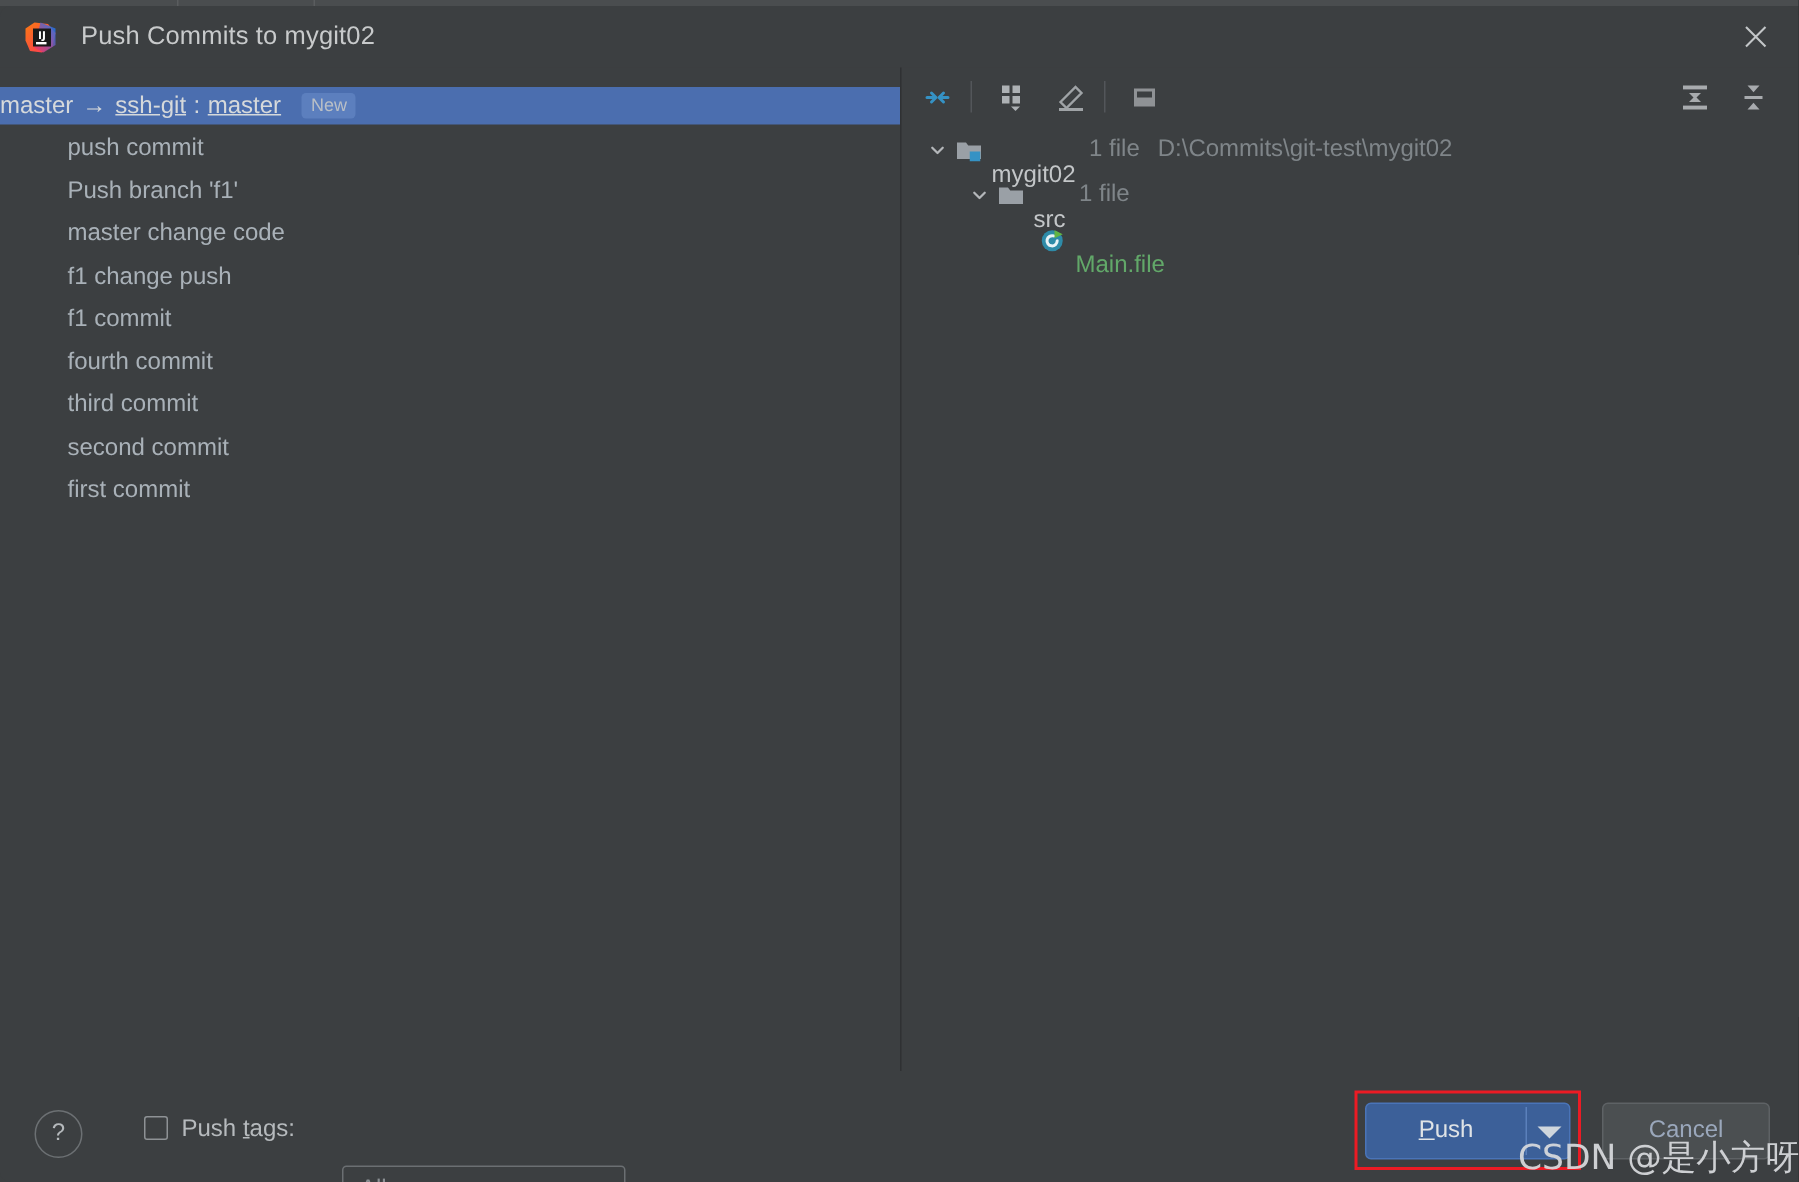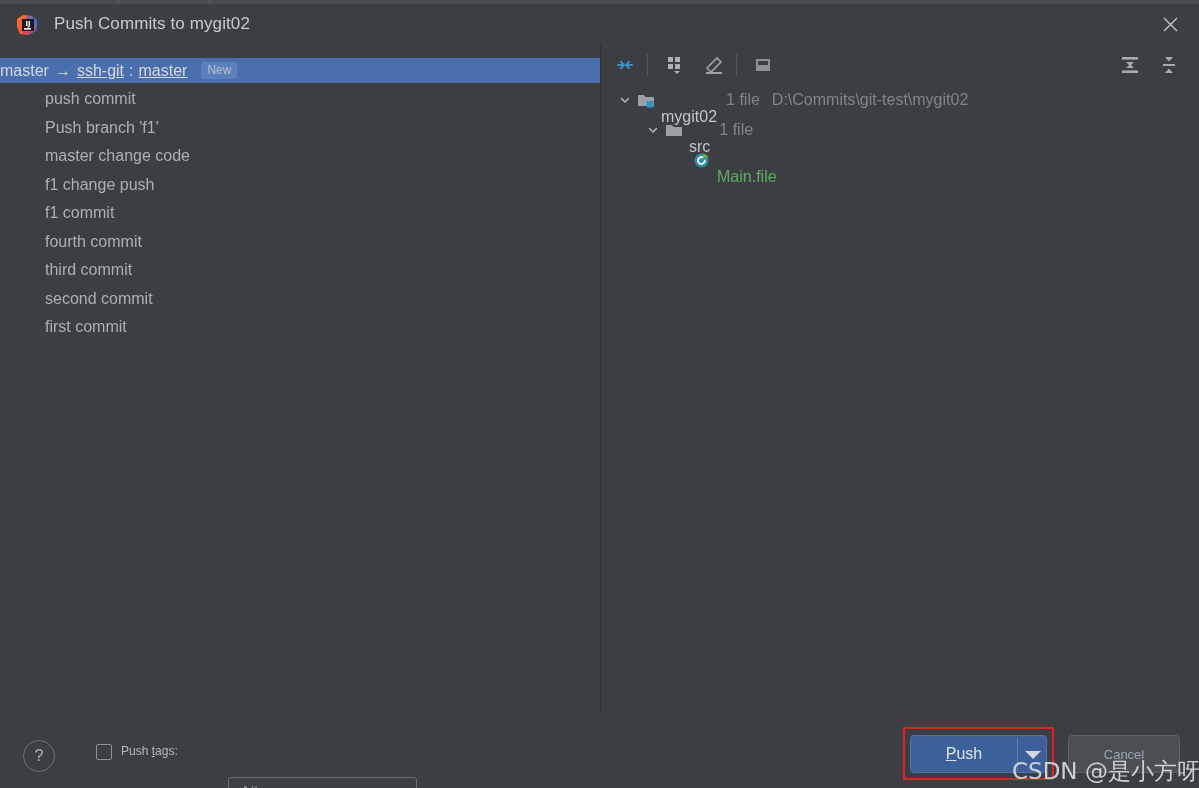--- a/index.html
+++ b/index.html
@@ -207,21 +207,21 @@
     left: 96px; top: 744px;
     width: 16px; height: 16px;
     border: 1px solid #8e9295;
     border-radius: 2px;
     background: #3c3f41;
     box-sizing: border-box;
   }
   .pushtags-label {
     position: absolute;
     left: 121px; top: 744px;
-    font-size: 12px;
+    font-size: 16px;
     color: #b6babd;
     white-space: nowrap;
   }
   .pushtags-label u { text-decoration: underline; }
   .combo {
     position: absolute;
     left: 228px; top: 738px;
     width: 189px; height: 33px;
     border: 1px solid #6b6f72;
     border-radius: 3px;
@@ -285,21 +285,21 @@
   }
   .cancel-btn {
     position: absolute;
     left: 1068px; top: 735px;
     width: 112px; height: 38px;
     background: #4b4f51;
     border: 1px solid #5e6265;
     border-radius: 4px;
     box-sizing: border-box;
     display: flex; align-items: center; justify-content: center;
-    font-size: 13px;
+    font-size: 16px;
     color: #9aa7bb;
   }
 
   .watermark {
     position: absolute;
     left: 1012px; top: 756px;
     font-size: 23px;
     color: #d8dadd;
     opacity: .93;
     white-space: nowrap;

